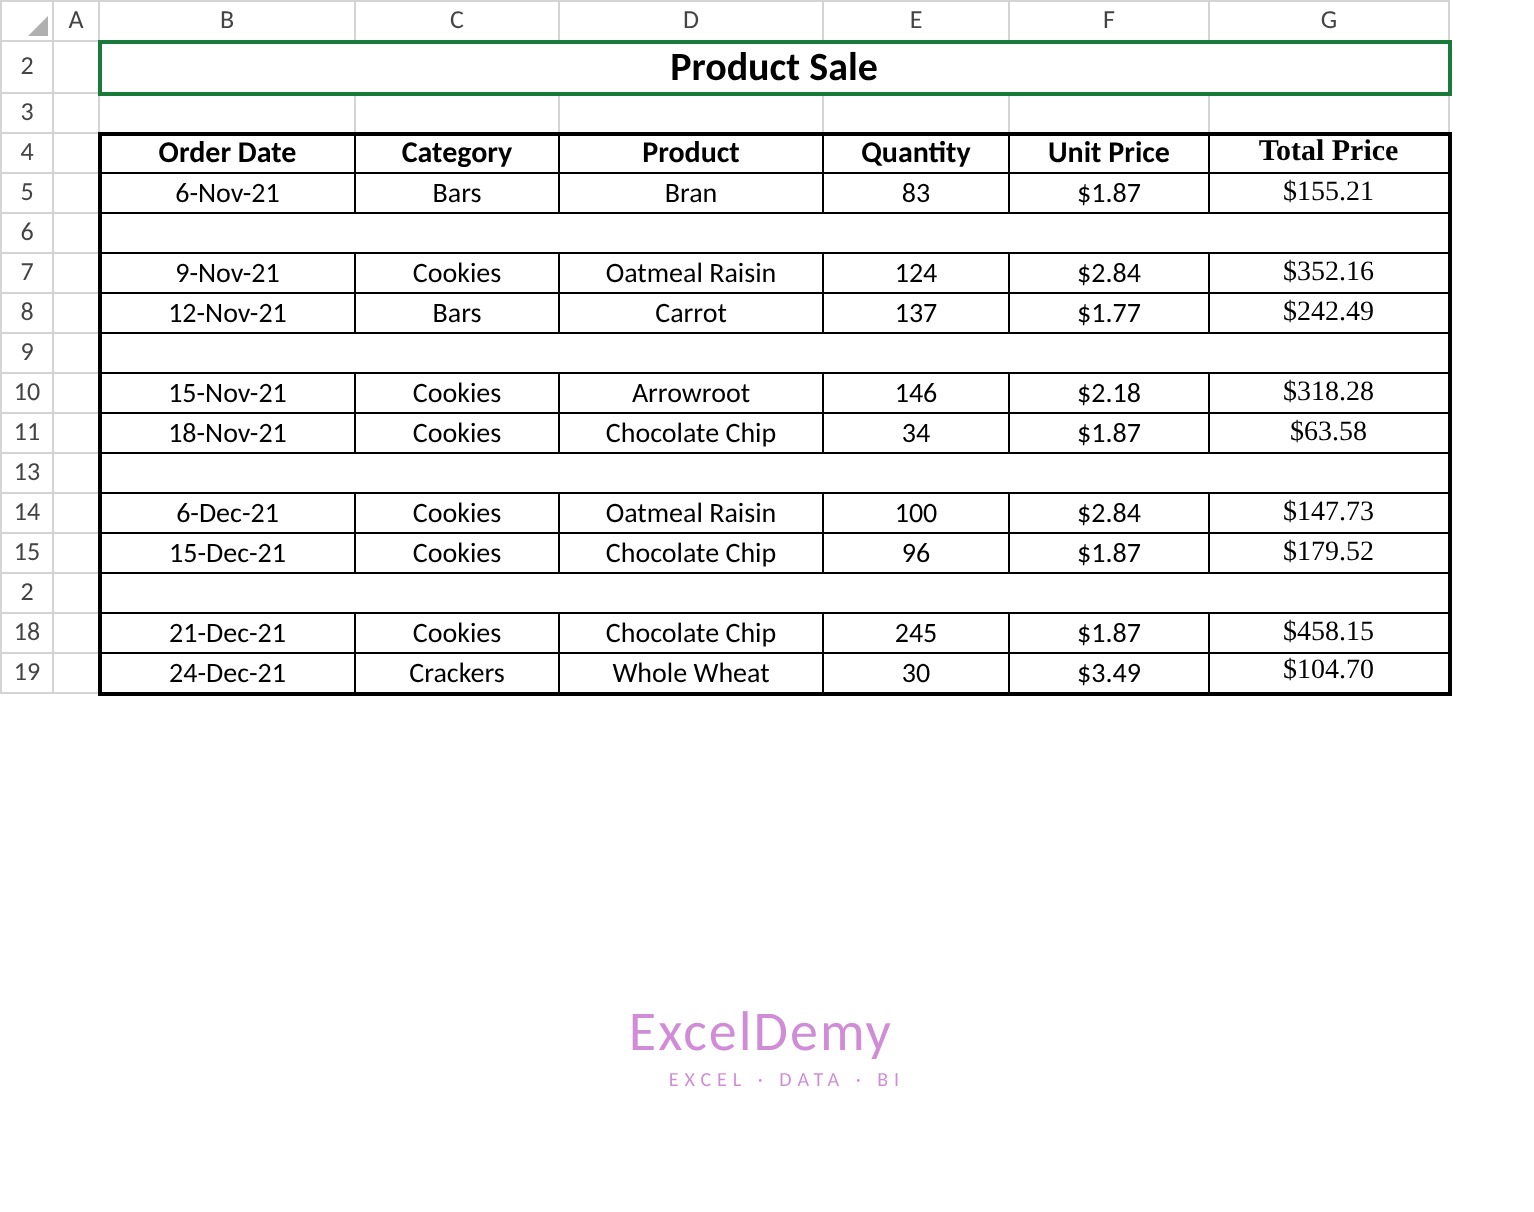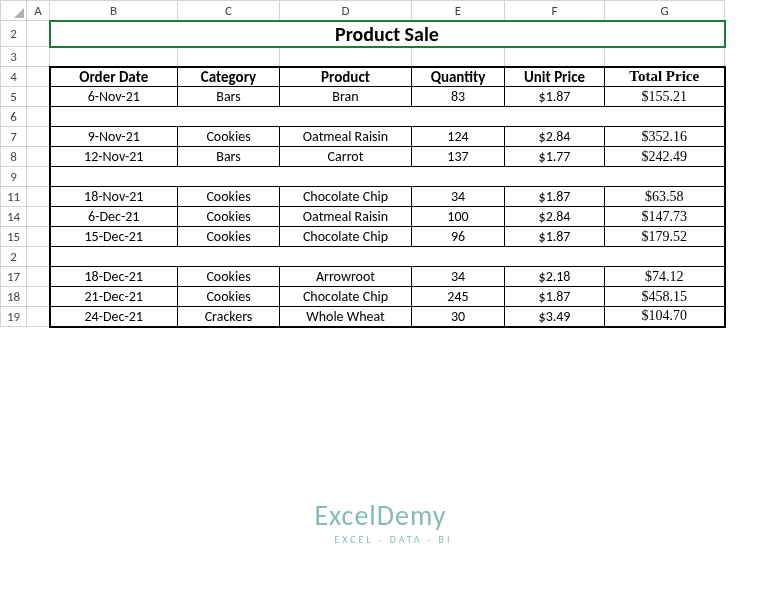--- a/index.html
+++ b/index.html
@@ -81,21 +81,21 @@
 .tbl-left { border-left: 2px solid #000 !important; }
 .tbl-right { border-right: 2px solid #000 !important; font-family: Liberation Serif, serif; }
 .tbl-top { border-top: 2px solid #000 !important; }
 .tbl-bottom { border-bottom: 2px solid #000 !important; }
 .watermark {
   position: absolute;
   bottom: 60px;
   left: 50%;
   transform: translateX(-50%);
   font-size: 28px;
-  color: #0f766e;
+  color: #a21caf;
   opacity: 0.5;
   font-weight: 300;
   pointer-events: none;
   letter-spacing: 1px;
 }
 .watermark small { display:block; font-size:10px; letter-spacing:3px; text-align:left;margin-left:20px; }
 </style>
 </head>
 <body>
 
@@ -176,28 +176,43 @@
         <td class="data-cell">137</td>
         <td class="data-cell">$1.77</td>
         <td class="data-cell tbl-right">$242.49</td>
       </tr>
       <tr>
         <td class="row-hdr">9</td>
         <td style="width: 23px;"></td>
         <td colspan="6" class="spacer-cell"></td>
       </tr>
       <tr>
+        <td class="row-hdr">10</td>
+        <td style="width: 23px;"></td>
+        <td class="data-cell tbl-left">15-Nov-21</td>
+        <td class="data-cell">Cookies</td>
+        <td class="data-cell">Arrowroot</td>
+        <td class="data-cell">146</td>
+        <td class="data-cell">$2.18</td>
+        <td class="data-cell tbl-right">$318.28</td>
+      </tr>
+      <tr>
         <td class="row-hdr">11</td>
         <td style="width: 23px;"></td>
         <td class="data-cell tbl-left">18-Nov-21</td>
         <td class="data-cell">Cookies</td>
         <td class="data-cell">Chocolate Chip</td>
         <td class="data-cell">34</td>
         <td class="data-cell">$1.87</td>
         <td class="data-cell tbl-right">$63.58</td>
+      </tr>
+      <tr>
+        <td class="row-hdr">13</td>
+        <td style="width: 23px;"></td>
+        <td colspan="6" class="spacer-cell"></td>
       </tr>
       <tr>
         <td class="row-hdr">14</td>
         <td style="width: 23px;"></td>
         <td class="data-cell tbl-left">6-Dec-21</td>
         <td class="data-cell">Cookies</td>
         <td class="data-cell">Oatmeal Raisin</td>
         <td class="data-cell">100</td>
         <td class="data-cell">$2.84</td>
         <td class="data-cell tbl-right">$147.73</td>
@@ -209,30 +224,20 @@
         <td class="data-cell">Cookies</td>
         <td class="data-cell">Chocolate Chip</td>
         <td class="data-cell">96</td>
         <td class="data-cell">$1.87</td>
         <td class="data-cell tbl-right">$179.52</td>
       </tr>
       <tr>
         <td class="row-hdr">2</td>
         <td style="width: 23px;"></td>
         <td colspan="6" class="spacer-cell"></td>
-      </tr>
-      <tr>
-        <td class="row-hdr">17</td>
-        <td style="width: 23px;"></td>
-        <td class="data-cell tbl-left">18-Dec-21</td>
-        <td class="data-cell">Cookies</td>
-        <td class="data-cell">Arrowroot</td>
-        <td class="data-cell">34</td>
-        <td class="data-cell">$2.18</td>
-        <td class="data-cell tbl-right">$74.12</td>
       </tr>
       <tr>
         <td class="row-hdr">18</td>
         <td style="width: 23px;"></td>
         <td class="data-cell tbl-left">21-Dec-21</td>
         <td class="data-cell">Cookies</td>
         <td class="data-cell">Chocolate Chip</td>
         <td class="data-cell">245</td>
         <td class="data-cell">$1.87</td>
         <td class="data-cell tbl-right">$458.15</td>

